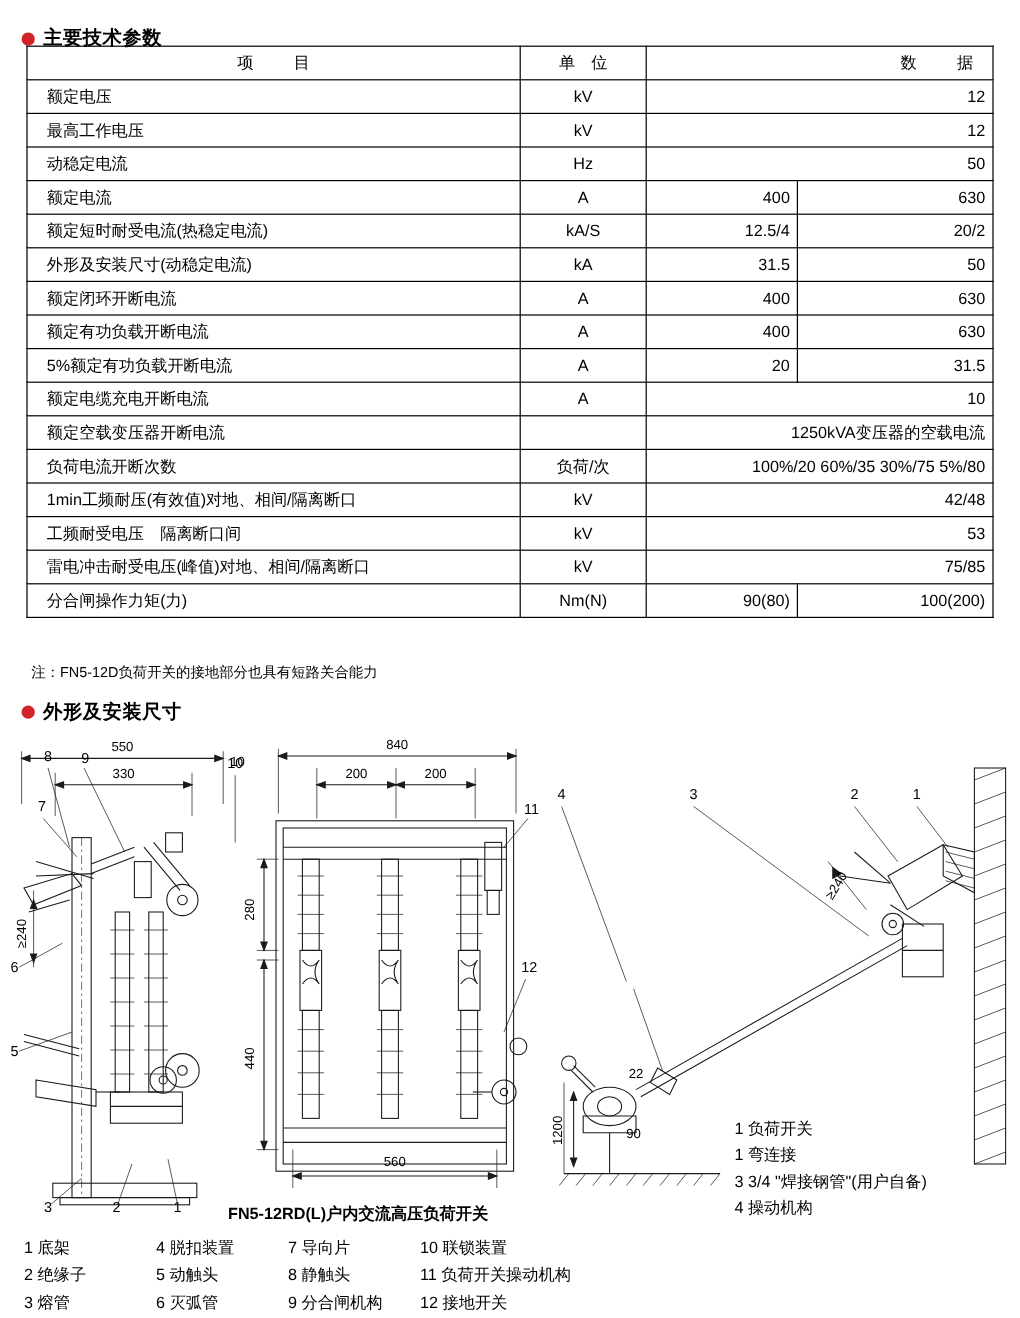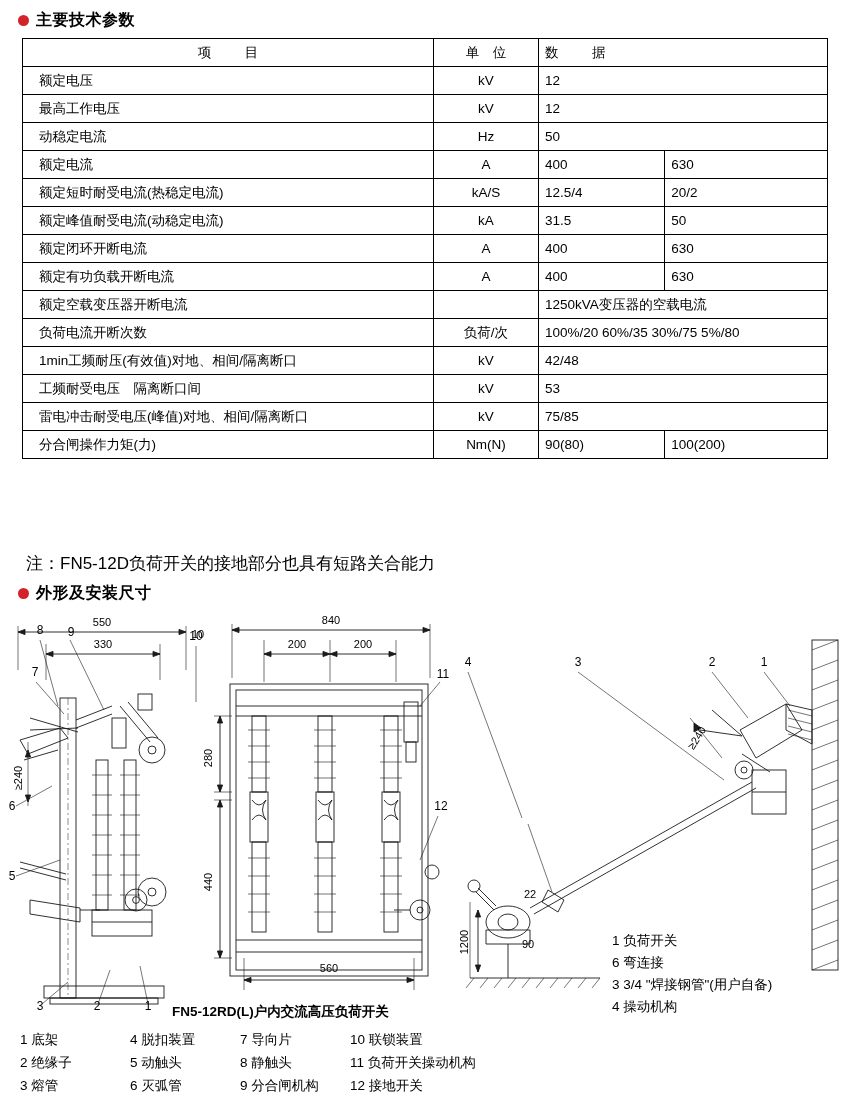--- a/index.html
+++ b/index.html
@@ -30,65 +30,65 @@
     letter-spacing: 0.5px;
   }
   .bullet {
     width: 11px;
     height: 11px;
     border-radius: 50%;
     background: #d2232a;
     display: inline-block;
     flex: 0 0 auto;
   }
-  #heading-specs { position: absolute; left: 18px; top: 10px; }
+  #heading-specs { position: absolute; left: 18px; top: 22px; }
   #heading-dims  { position: absolute; left: 18px; top: 583px; }
 
   
   .spec-table {
     position: absolute;
     left: 22px;
     top: 38px;
     width: 806px;
     border-collapse: collapse;
     font-size: 13.5px;
   }
   .spec-table td, .spec-table th {
     border: 1px solid #000;
     padding: 0 6px;
     height: 27px;
     font-weight: normal;
   }
   .spec-table .c-item   { width: 388px; text-align: left; padding-left: 16px; }
   .spec-table .c-unit   { width: 92px;  text-align: center; }
-  .spec-table .c-data   { text-align: left; }
+  .spec-table .c-data   { text-align: right; }
   .spec-table thead td  { text-align: center; }
   .spec-table thead .c-item { text-align: center; padding-left: 16px; letter-spacing: 10px; }
   .spec-table thead .c-data { letter-spacing: 10px; }
   .note {
     position: absolute;
     left: 26px;
     top: 552px;
-    font-size: 17px;
+    font-size: 12px;
   }
 
   
   .drawing {
     position: absolute;
     left: 0;
     top: 610px;
     width: 787px;
     height: 400px;
   }
   .drawing svg { display: block; }
 
   
   .caption-main {
     position: absolute;
-    left: 172px;
+    left: 190px;
     top: 1003px;
     font-size: 13.5px;
     font-weight: bold;
   }
   .legend-right {
     position: absolute;
     left: 612px;
     top: 930px;
     font-size: 13.5px;
     line-height: 22px;
@@ -145,36 +145,47 @@
           <td class="c-data">400</td>
           <td class="c-data">630</td>
         </tr>
         <tr>
           <td class="c-item">额定短时耐受电流(热稳定电流)</td>
           <td class="c-unit">kA/S</td>
           <td class="c-data">12.5/4</td>
           <td class="c-data">20/2</td>
         </tr>
         <tr>
-          <td class="c-item">额定峰值耐受电流(动稳定电流)</td>
+          <td class="c-item">外形及安装尺寸(动稳定电流)</td>
           <td class="c-unit">kA</td>
           <td class="c-data">31.5</td>
           <td class="c-data">50</td>
         </tr>
         <tr>
           <td class="c-item">额定闭环开断电流</td>
           <td class="c-unit">A</td>
           <td class="c-data">400</td>
           <td class="c-data">630</td>
         </tr>
         <tr>
           <td class="c-item">额定有功负载开断电流</td>
           <td class="c-unit">A</td>
           <td class="c-data">400</td>
           <td class="c-data">630</td>
+        </tr>
+        <tr>
+          <td class="c-item">5%额定有功负载开断电流</td>
+          <td class="c-unit">A</td>
+          <td class="c-data">20</td>
+          <td class="c-data">31.5</td>
+        </tr>
+        <tr>
+          <td class="c-item">额定电缆充电开断电流</td>
+          <td class="c-unit">A</td>
+          <td class="c-data" colspan="2">10</td>
         </tr>
         <tr>
           <td class="c-item">额定空载变压器开断电流</td>
           <td class="c-unit"></td>
           <td class="c-data" colspan="2">1250kVA变压器的空载电流</td>
         </tr>
         <tr>
           <td class="c-item">负荷电流开断次数</td>
           <td class="c-unit">负荷/次</td>
           <td class="c-data" colspan="2">100%/20  60%/35  30%/75  5%/80</td>
@@ -509,21 +520,21 @@
         <text x="712" y="56">2</text>
         <text x="764" y="56">1</text>
       </g>
     </svg>
   </div>
 
   <div class="caption-main">FN5-12RD(L)户内交流高压负荷开关</div>
 
   <div class="legend-right" id="legend-right">
       <div>1 负荷开关</div>
-      <div>6 弯连接</div>
+      <div>1 弯连接</div>
       <div>3 3/4 "焊接钢管"(用户自备)</div>
       <div>4 操动机构</div>
     </div>
 
   <div class="legend-bottom" id="legend-bottom">
       <div class="lrow">
         <div class="lcell">1 底架</div>
         <div class="lcell">4 脱扣装置</div>
         <div class="lcell">7 导向片</div>
         <div class="lcell wide">10 联锁装置</div>

